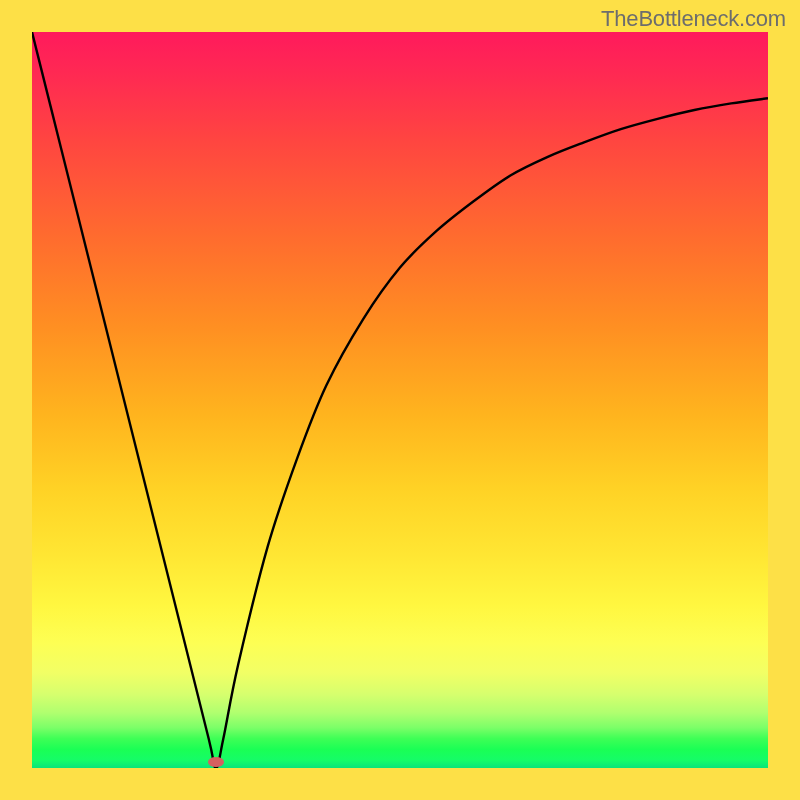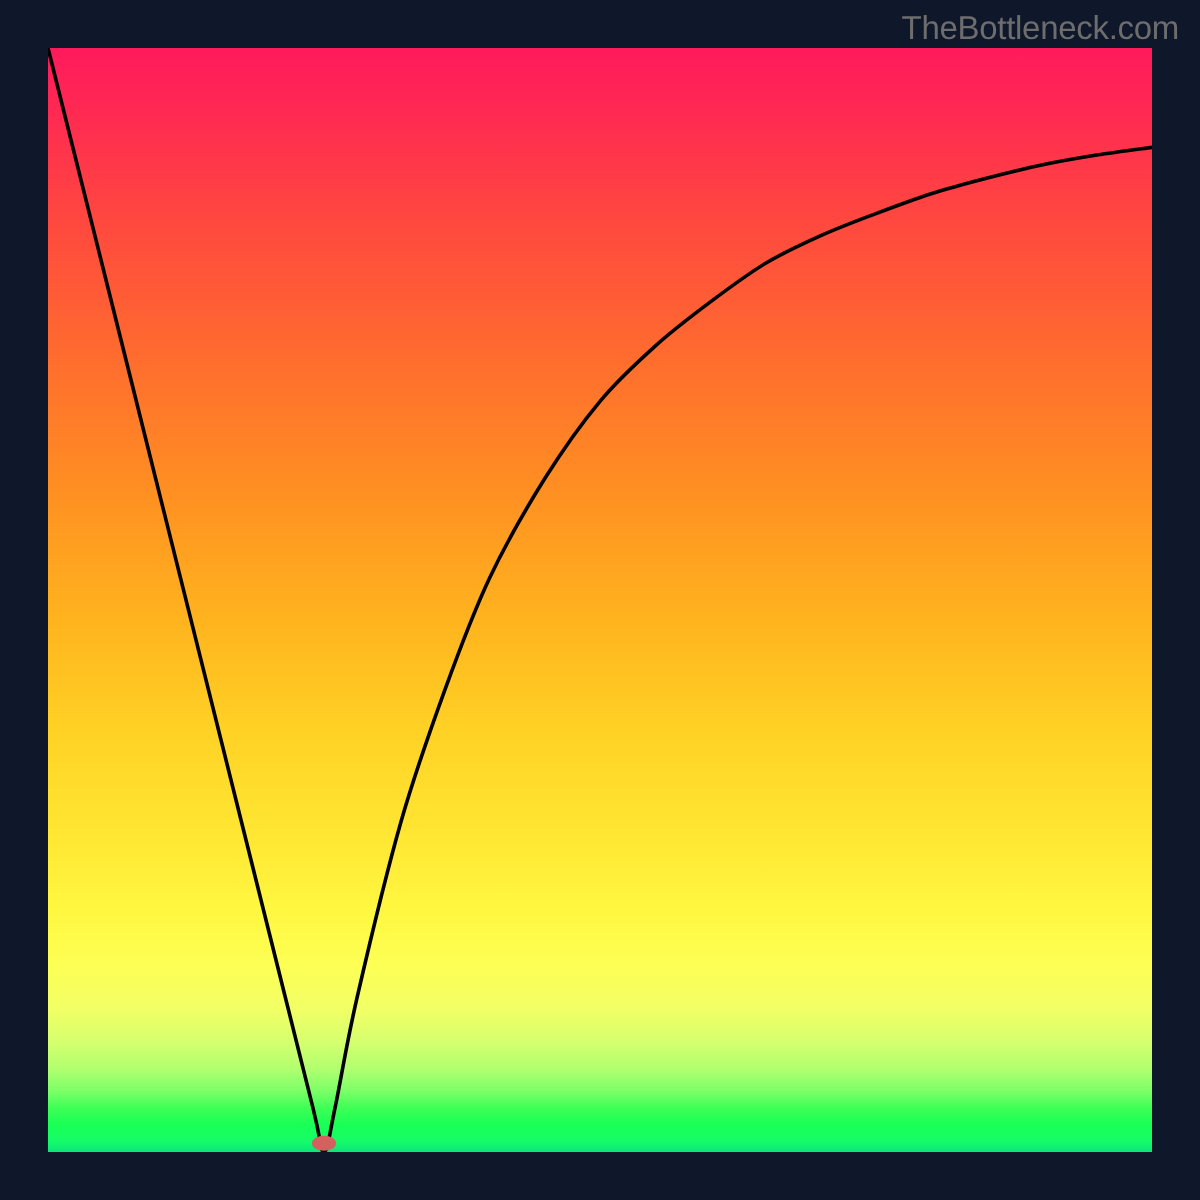--- a/index.html
+++ b/index.html
@@ -8,21 +8,21 @@
     width: 800px;
     height: 800px;
     background: #000;
     font-family: Arial, Helvetica, sans-serif;
     overflow: hidden;
   }
   .frame {
     position: absolute;
     left: 0; top: 0;
     width: 800px; height: 800px;
-    background: #0f172a;
+    background: #fde047;
   }
   .plot-area {
     position: absolute;
     left: 32px;
     top: 32px;
     width: 736px;
     height: 736px;
     overflow: hidden;
   }
   .gradient-bg {

